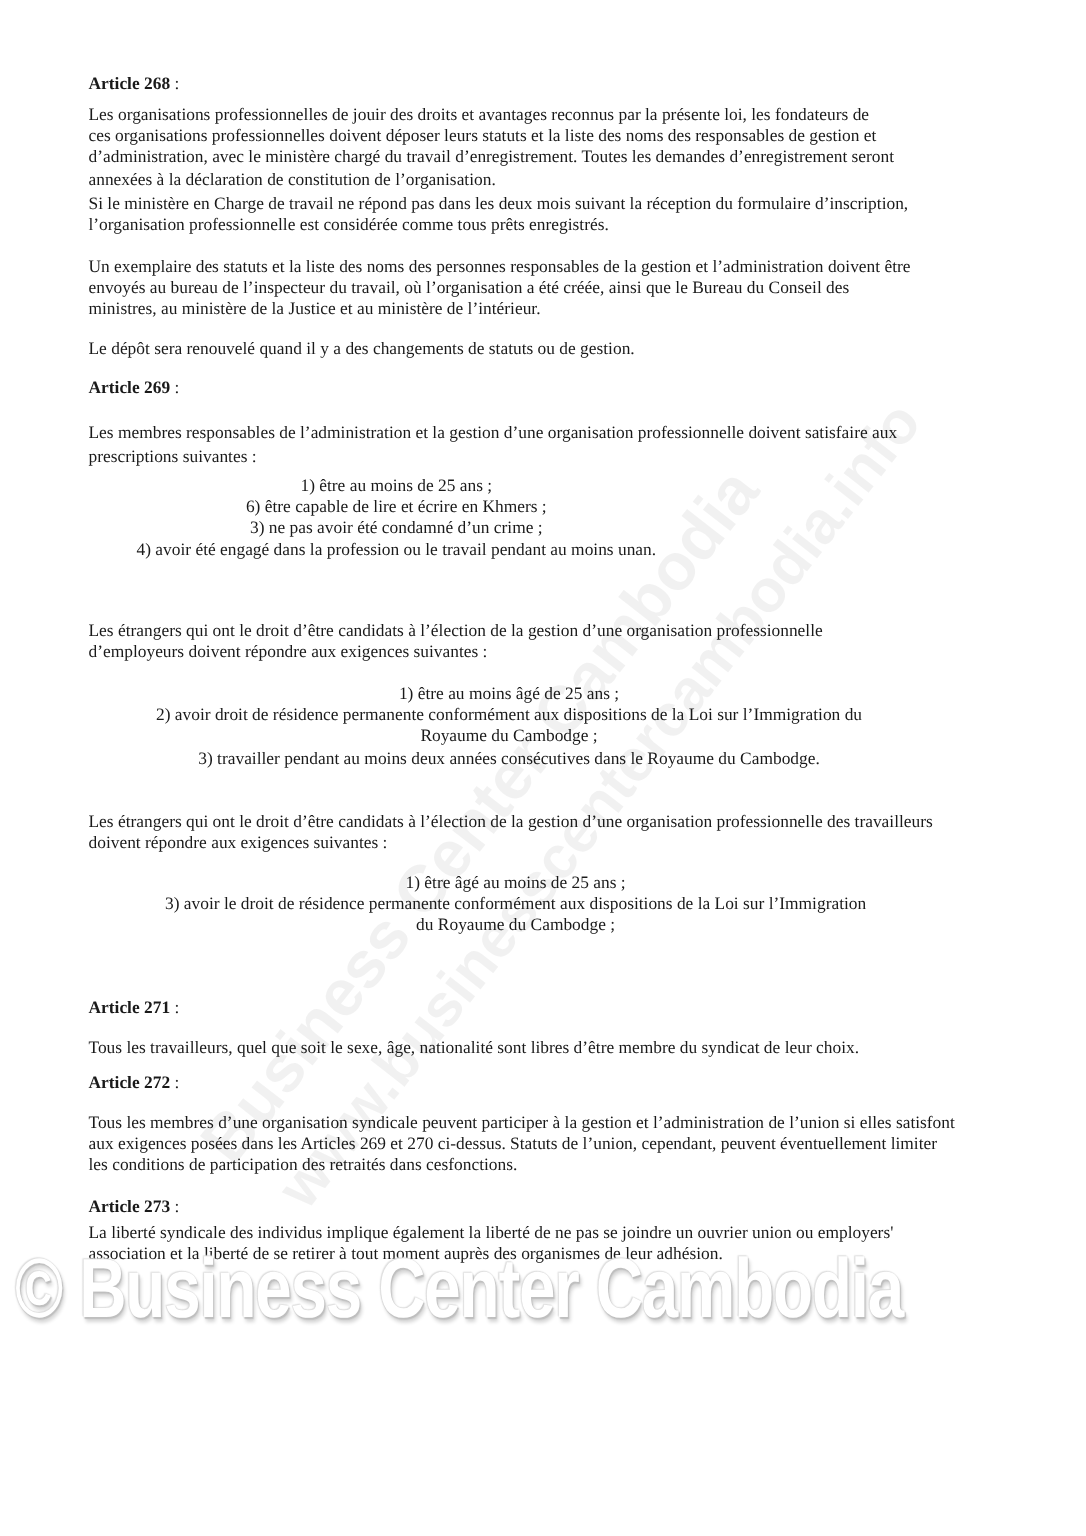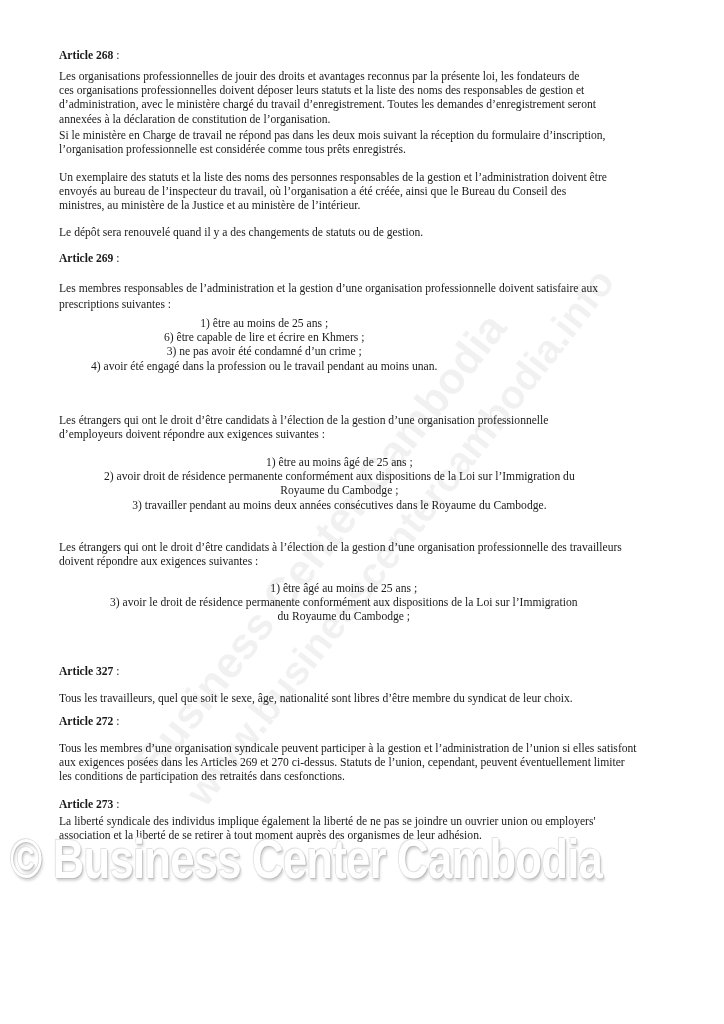--- a/index.html
+++ b/index.html
@@ -69,21 +69,21 @@
     <li>3) travailler pendant au moins deux années consécutives dans le Royaume du Cambodge.</li>
   </ul>
   <p class="blk para" style="top:541px;">Les étrangers qui ont le droit d’être candidats à l’élection de la gestion d’une organisation professionnelle des travailleurs
 doivent répondre aux exigences suivantes :</p>
   <ul class="list" style="left:110px; top:582px;">
     <li>1) être âgé au moins de 25 ans ;</li>
     <li>3) avoir le droit de résidence permanente conformément aux dispositions de la Loi sur l’Immigration
     du Royaume du Cambodge ;</li>
   </ul>
 
-  <p class="blk heading" style="top:665px;"><span>Article 327</span><span class="colon"> :</span></p>
+  <p class="blk heading" style="top:665px;"><span>Article 271</span><span class="colon"> :</span></p>
   <p class="blk para" style="top:692px;">Tous les travailleurs, quel que soit le sexe, âge, nationalité sont libres d’être membre du syndicat de leur choix.</p>
 
   <p class="blk heading" style="top:715px;"><span>Article 272</span><span class="colon"> :</span></p>
   <p class="blk para" style="top:742px;">Tous les membres d’une organisation syndicale peuvent participer à la gestion et l’administration de l’union si elles satisfont
 aux exigences posées dans les Articles 269 et 270 ci-dessus. Statuts de l’union, cependant, peuvent éventuellement limiter
 les conditions de participation des retraités dans cesfonctions.</p>
 
   <p class="blk heading" style="top:798px;"><span>Article 273</span><span class="colon"> :</span></p>
   <p class="blk para" style="top:815px;">La liberté syndicale des individus implique également la liberté de ne pas se joindre un ouvrier union ou employers'
 association et la liberté de se retirer à tout moment auprès des organismes de leur adhésion.</p>

